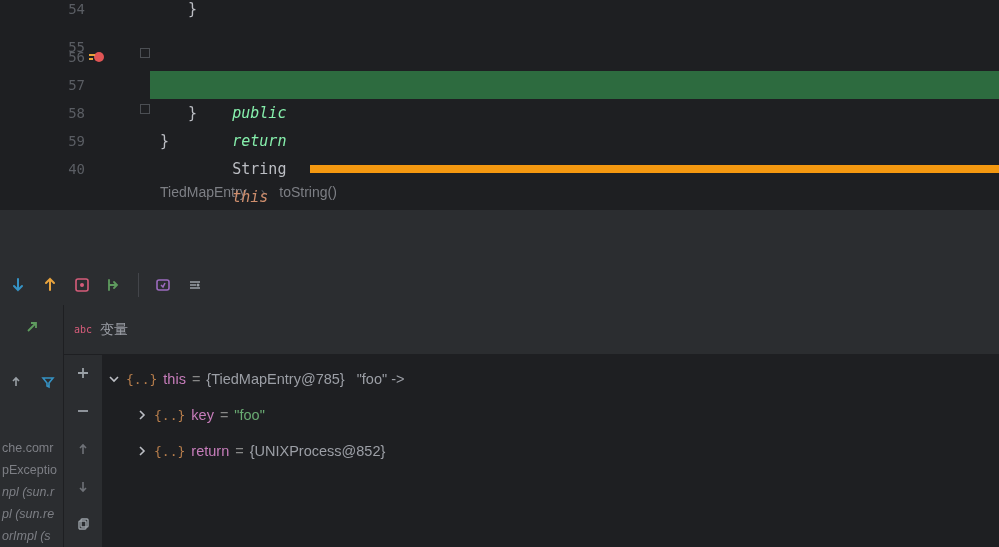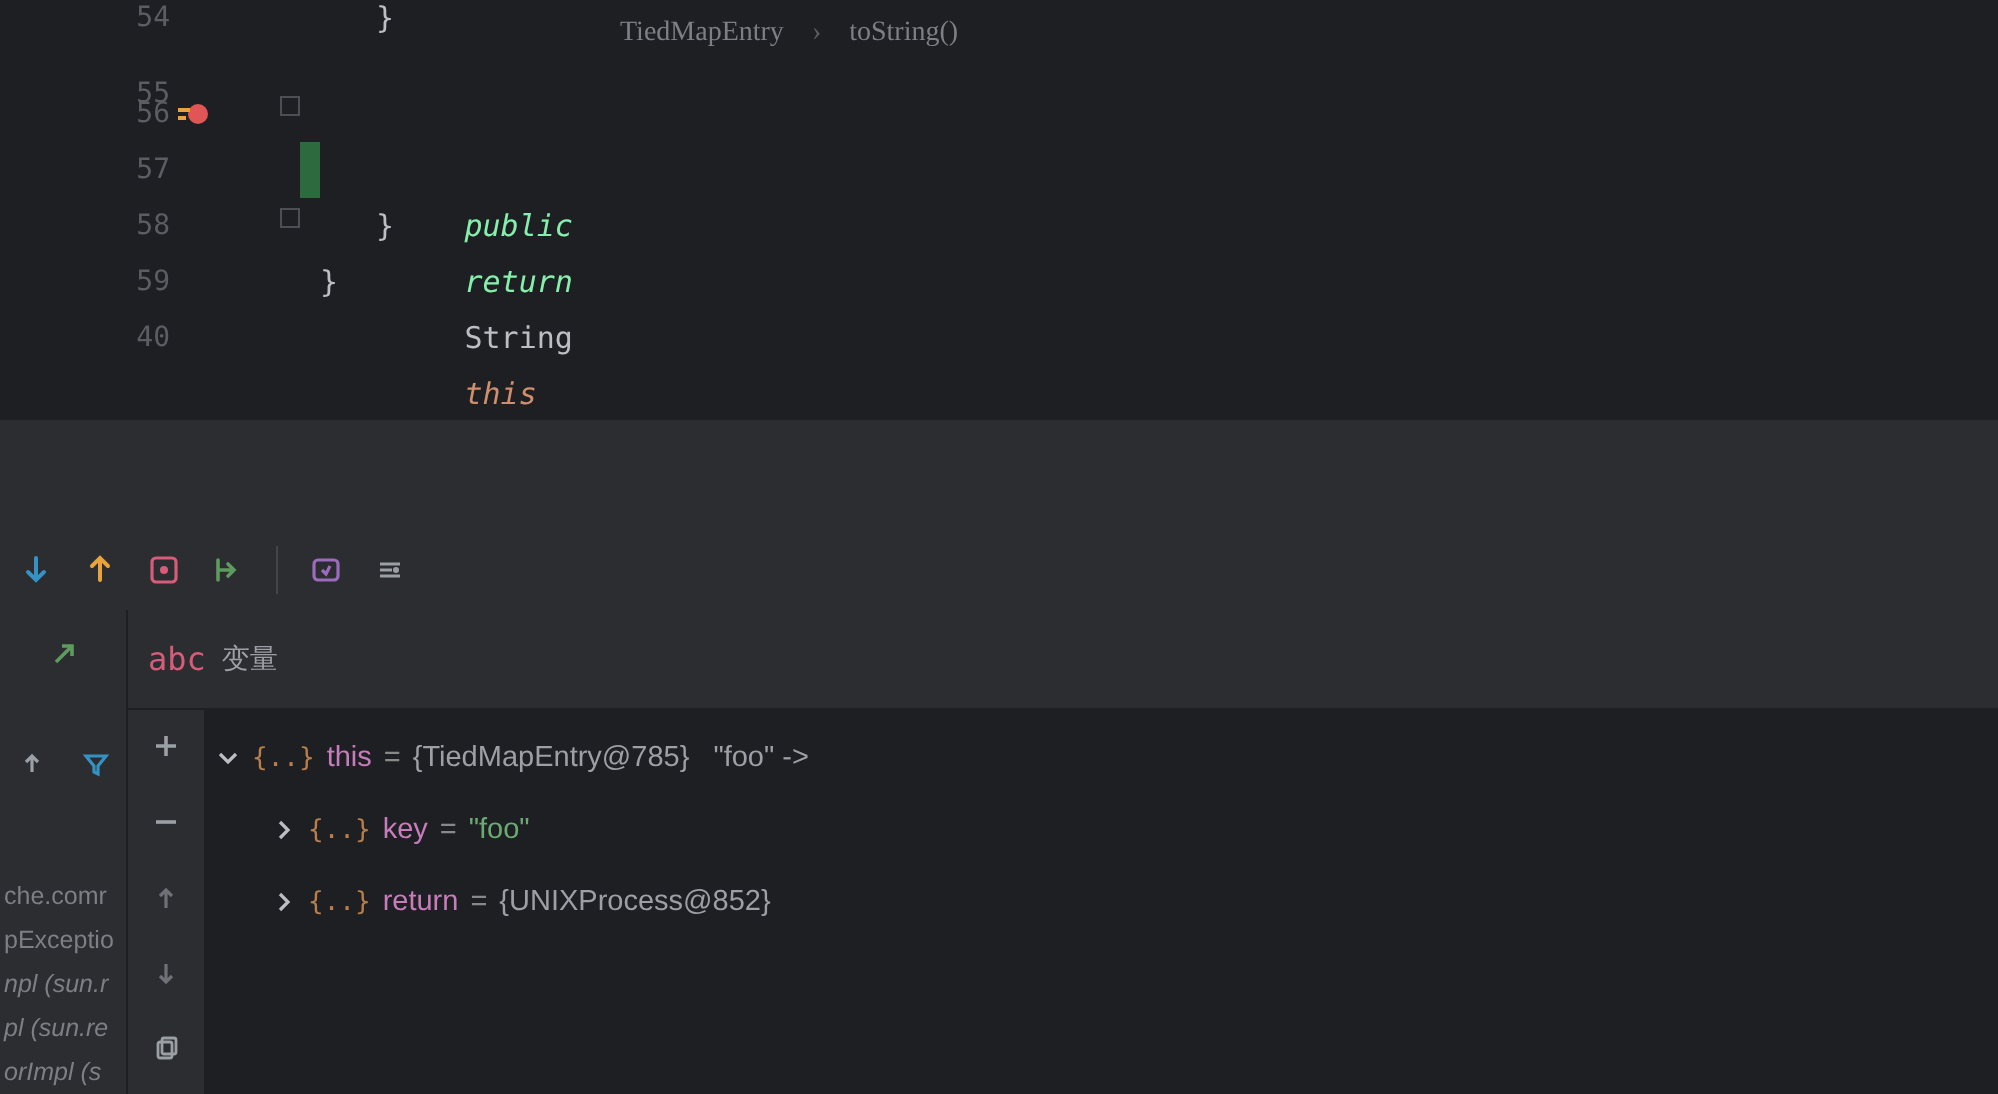--- a/index.html
+++ b/index.html
@@ -15,21 +15,21 @@
   }
 
   
   .editor {
     position: absolute;
     left: 0; top: 0;
     width: 999px;
     height: 245px;
     background: #1E1F22;
     display: flex;
-    flex-direction: row;
+    flex-direction: column;
   }
   .code-area {
     display: flex;
     height: 175px;
   }
   .gutter {
     width: 150px;
     background: #1E1F22;
     position: relative;
   }
@@ -99,21 +99,21 @@
 
   
   .breadcrumb {
     height: 34px;
     display: flex;
     align-items: center;
     gap: 14px;
     padding-left: 160px;
     color: #7D7F85;
     font-size: 14px;
-    font-family: Liberation Serif, serif;
+    font-family: Liberation Sans, sans-serif;
     background: #1E1F22;
   }
   .bc-sep { color: #5A5D63; }
 
   
   .mid-strip {
     position: absolute;
     left: 0; right: 0;
     top: 210px;
     height: 55px;
@@ -390,21 +390,21 @@
     <div class="frames-stub">
       <div>che.comr</div>
       <div>pExceptio</div>
       <div class="italic">npl (sun.r</div>
       <div class="italic">pl (sun.re</div>
       <div class="italic">orImpl (s</div>
     </div>
   </div>
 
   <div class="var-header">
-    <span style="color:#D65C7A; font-family:monospace; font-size:16px;">abc</span>
+    <span style="color:#D65C7A; font-family:monospace; font-size:10px;">abc</span>
     <span>变量</span>
   </div>
 
   <div class="var-body">
     <div class="var-tools">
       <div class="vt-btn">
         <svg width="14" height="14">
             <path d="M7 2 V12 M2 7 H12" stroke="#9AA0A6" stroke-width="1.8"></path>
           </svg>
       </div>

